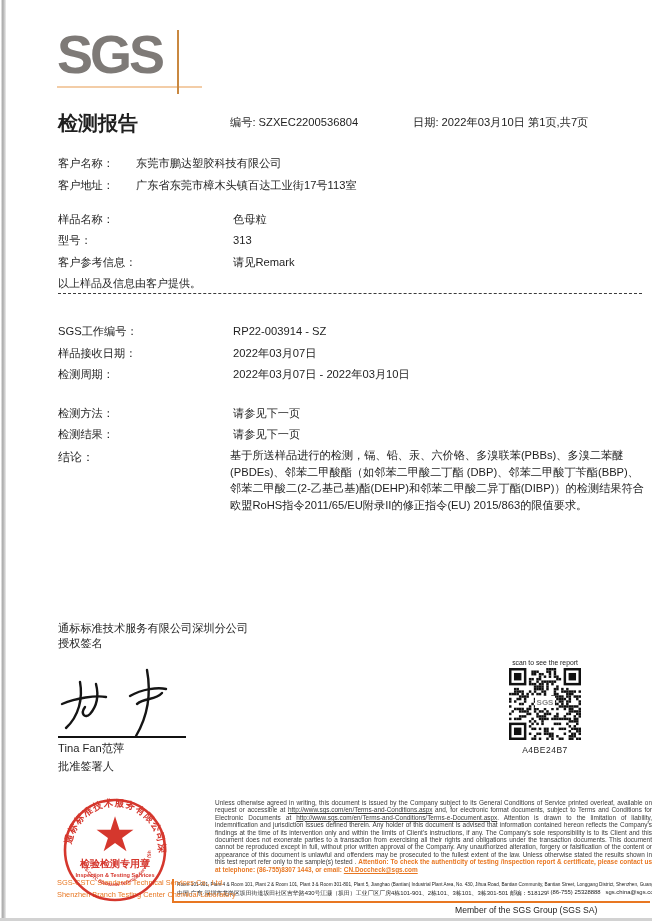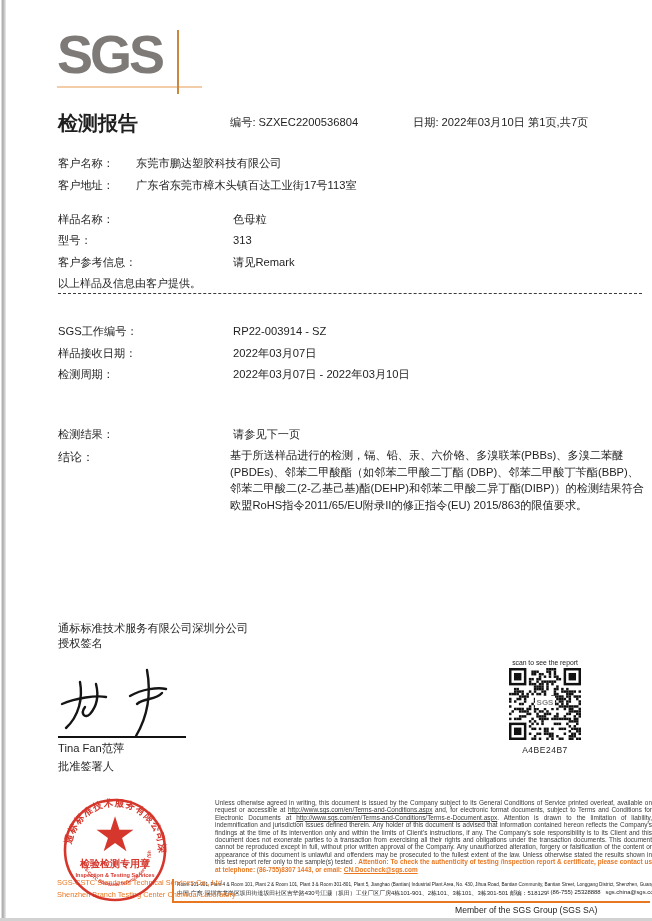--- a/index.html
+++ b/index.html
@@ -117,20 +117,24 @@
     <span class="lbl lblw-wide">SGS工作编号：</span>
     <span>RP22-003914 - SZ</span>
   </div>
   <div class="row" style="left:58px;top:346px;">
     <span class="lbl lblw-wide">样品接收日期：</span>
     <span>2022年03月07日</span>
   </div>
   <div class="row" style="left:58px;top:367px;">
     <span class="lbl lblw-wide">检测周期：</span>
     <span>2022年03月07日 - 2022年03月10日</span>
+  </div>
+  <div class="row" style="left:58px;top:406px;">
+    <span class="lbl lblw-wide">检测方法：</span>
+    <span>请参见下一页</span>
   </div>
   <div class="row" style="left:58px;top:427px;">
     <span class="lbl lblw-wide">检测结果：</span>
     <span>请参见下一页</span>
   </div>
 
   <div class="conclusion-lbl">结论：</div>
   <div class="conclusion-txt">基于所送样品进行的检测，镉、铅、汞、六价铬、多溴联苯(PBBs)、多溴二苯醚(PBDEs)、邻苯二甲酸酯（如邻苯二甲酸二丁酯 (DBP)、邻苯二甲酸丁苄酯(BBP)、邻苯二甲酸二(2-乙基己基)酯(DEHP)和邻苯二甲酸二异丁酯(DIBP)）的检测结果符合欧盟RoHS指令2011/65/EU附录II的修正指令(EU) 2015/863的限值要求。</div>
 
   <div class="sig-company">通标标准技术服务有限公司深圳分公司</div>

